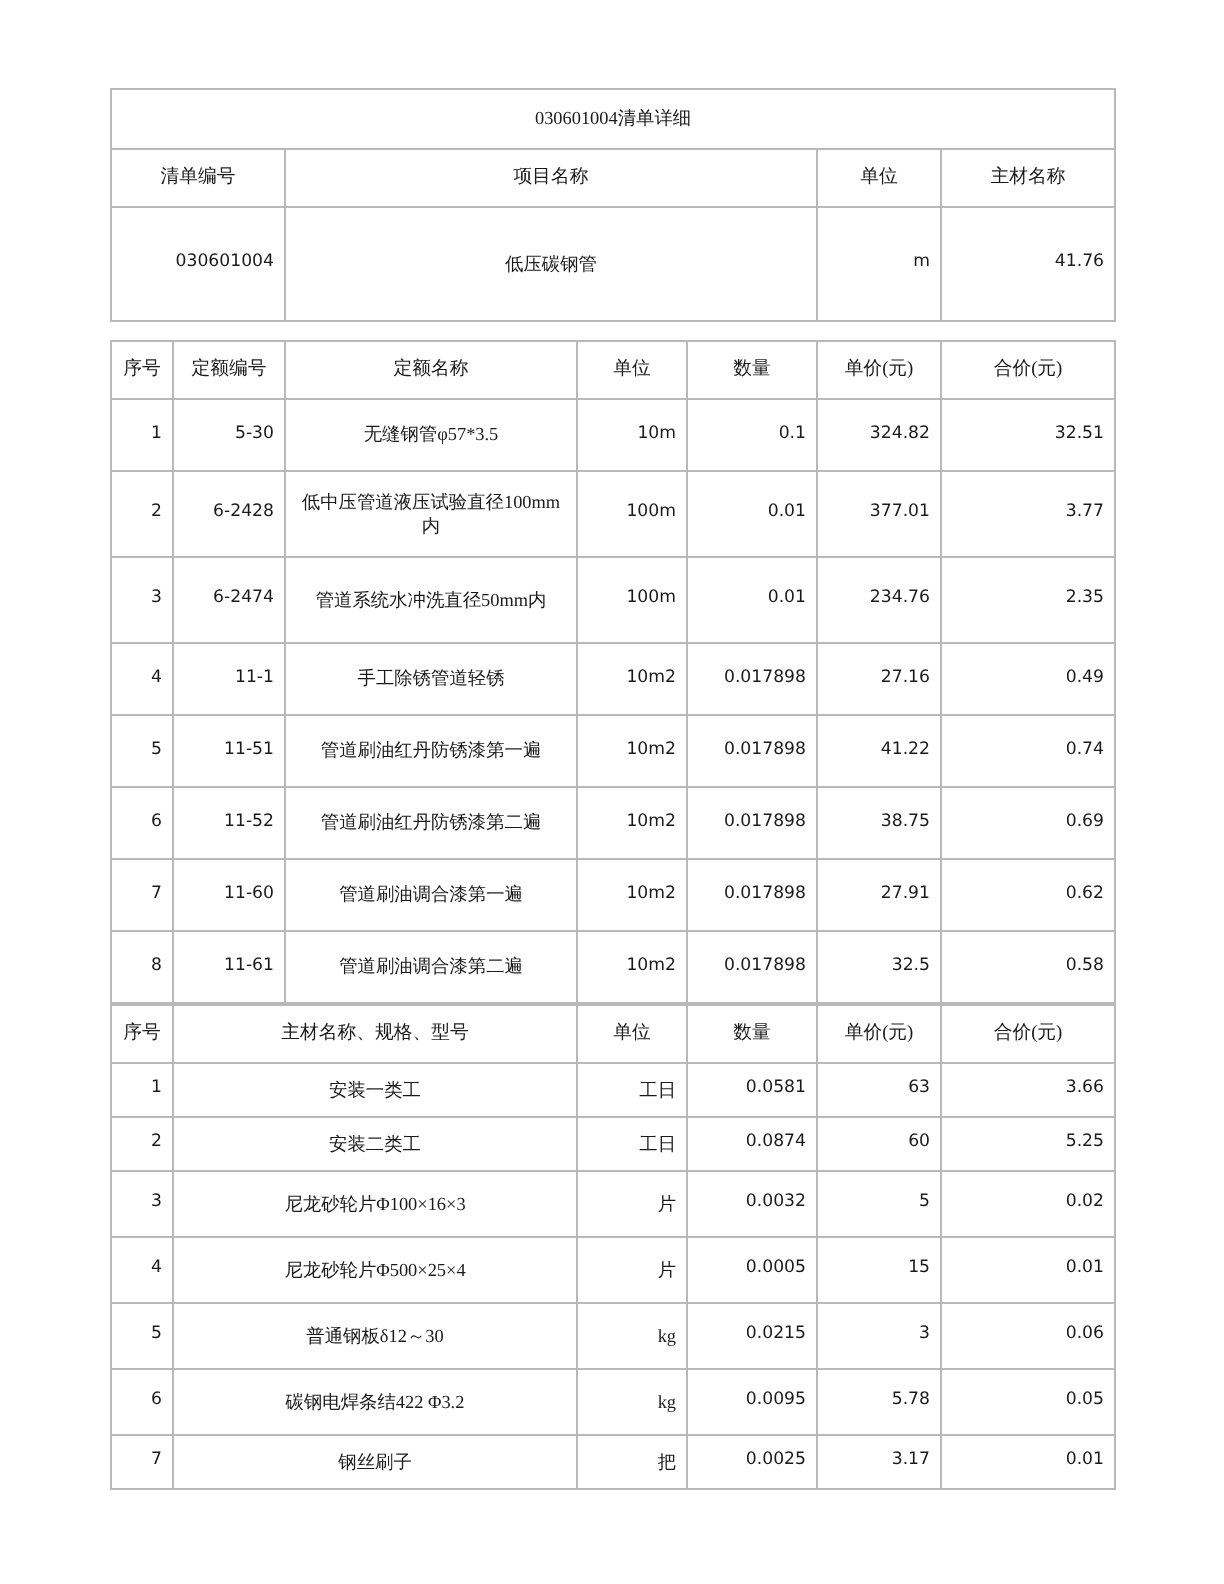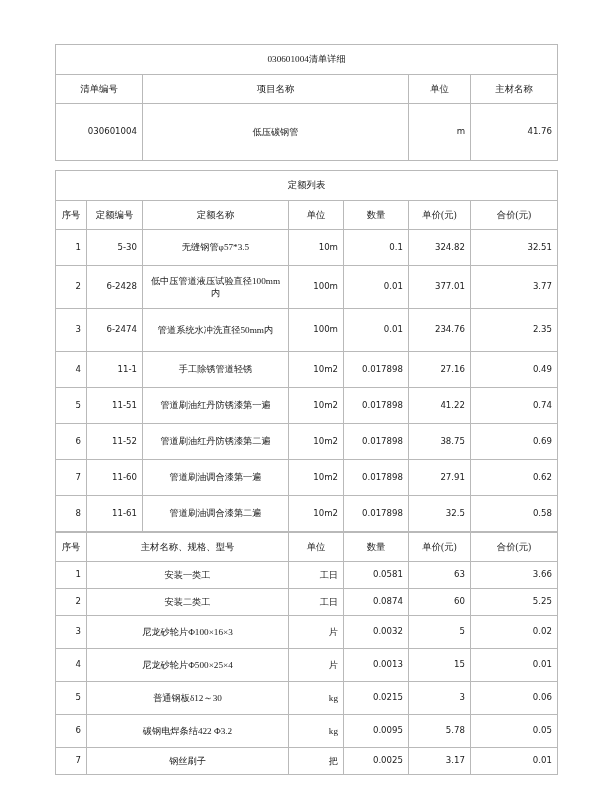--- a/index.html
+++ b/index.html
@@ -132,23 +132,20 @@
       <colgroup>
         <col class="w-seq">
           <col class="w-code">
           <col class="w-name">
           <col class="w-unit">
         <col class="w-qty">
           <col class="w-price">
           <col class="w-total">
       </colgroup>
       <tbody>
-        <tr class="banner-row">
-          <td colspan="7" class="banner cjk">定额列表</td>
-        </tr>
         <tr class="hdr">
           <td class="cjk">序号</td>
           <td class="cjk">定额编号</td>
           <td class="cjk">定额名称</td>
           <td class="cjk">单位</td>
           <td class="cjk">数量</td>
           <td class="cjk">单价(元)</td>
           <td class="cjk">合价(元)</td>
         </tr>
 
@@ -267,21 +264,21 @@
           <td class="c-left mix">尼龙砂轮片Φ100×16×3</td>
           <td class="c-center cjk">片</td>
           <td class="c-right num">0.0032</td>
           <td class="c-right num">5</td>
           <td class="c-right num">0.02</td>
         </tr>
         <tr class="list-row-tall">
           <td class="c-center num">4</td>
           <td class="c-left mix">尼龙砂轮片Φ500×25×4</td>
           <td class="c-center cjk">片</td>
-          <td class="c-right num">0.0013</td>
+          <td class="c-right num">0.0005</td>
           <td class="c-right num">15</td>
           <td class="c-right num">0.01</td>
         </tr>
         <tr class="list-row-tall">
           <td class="c-center num">5</td>
           <td class="c-left mix">普通钢板δ12～30</td>
           <td class="c-center cjk">kg</td>
           <td class="c-right num">0.0215</td>
           <td class="c-right num">3</td>
           <td class="c-right num">0.06</td>

